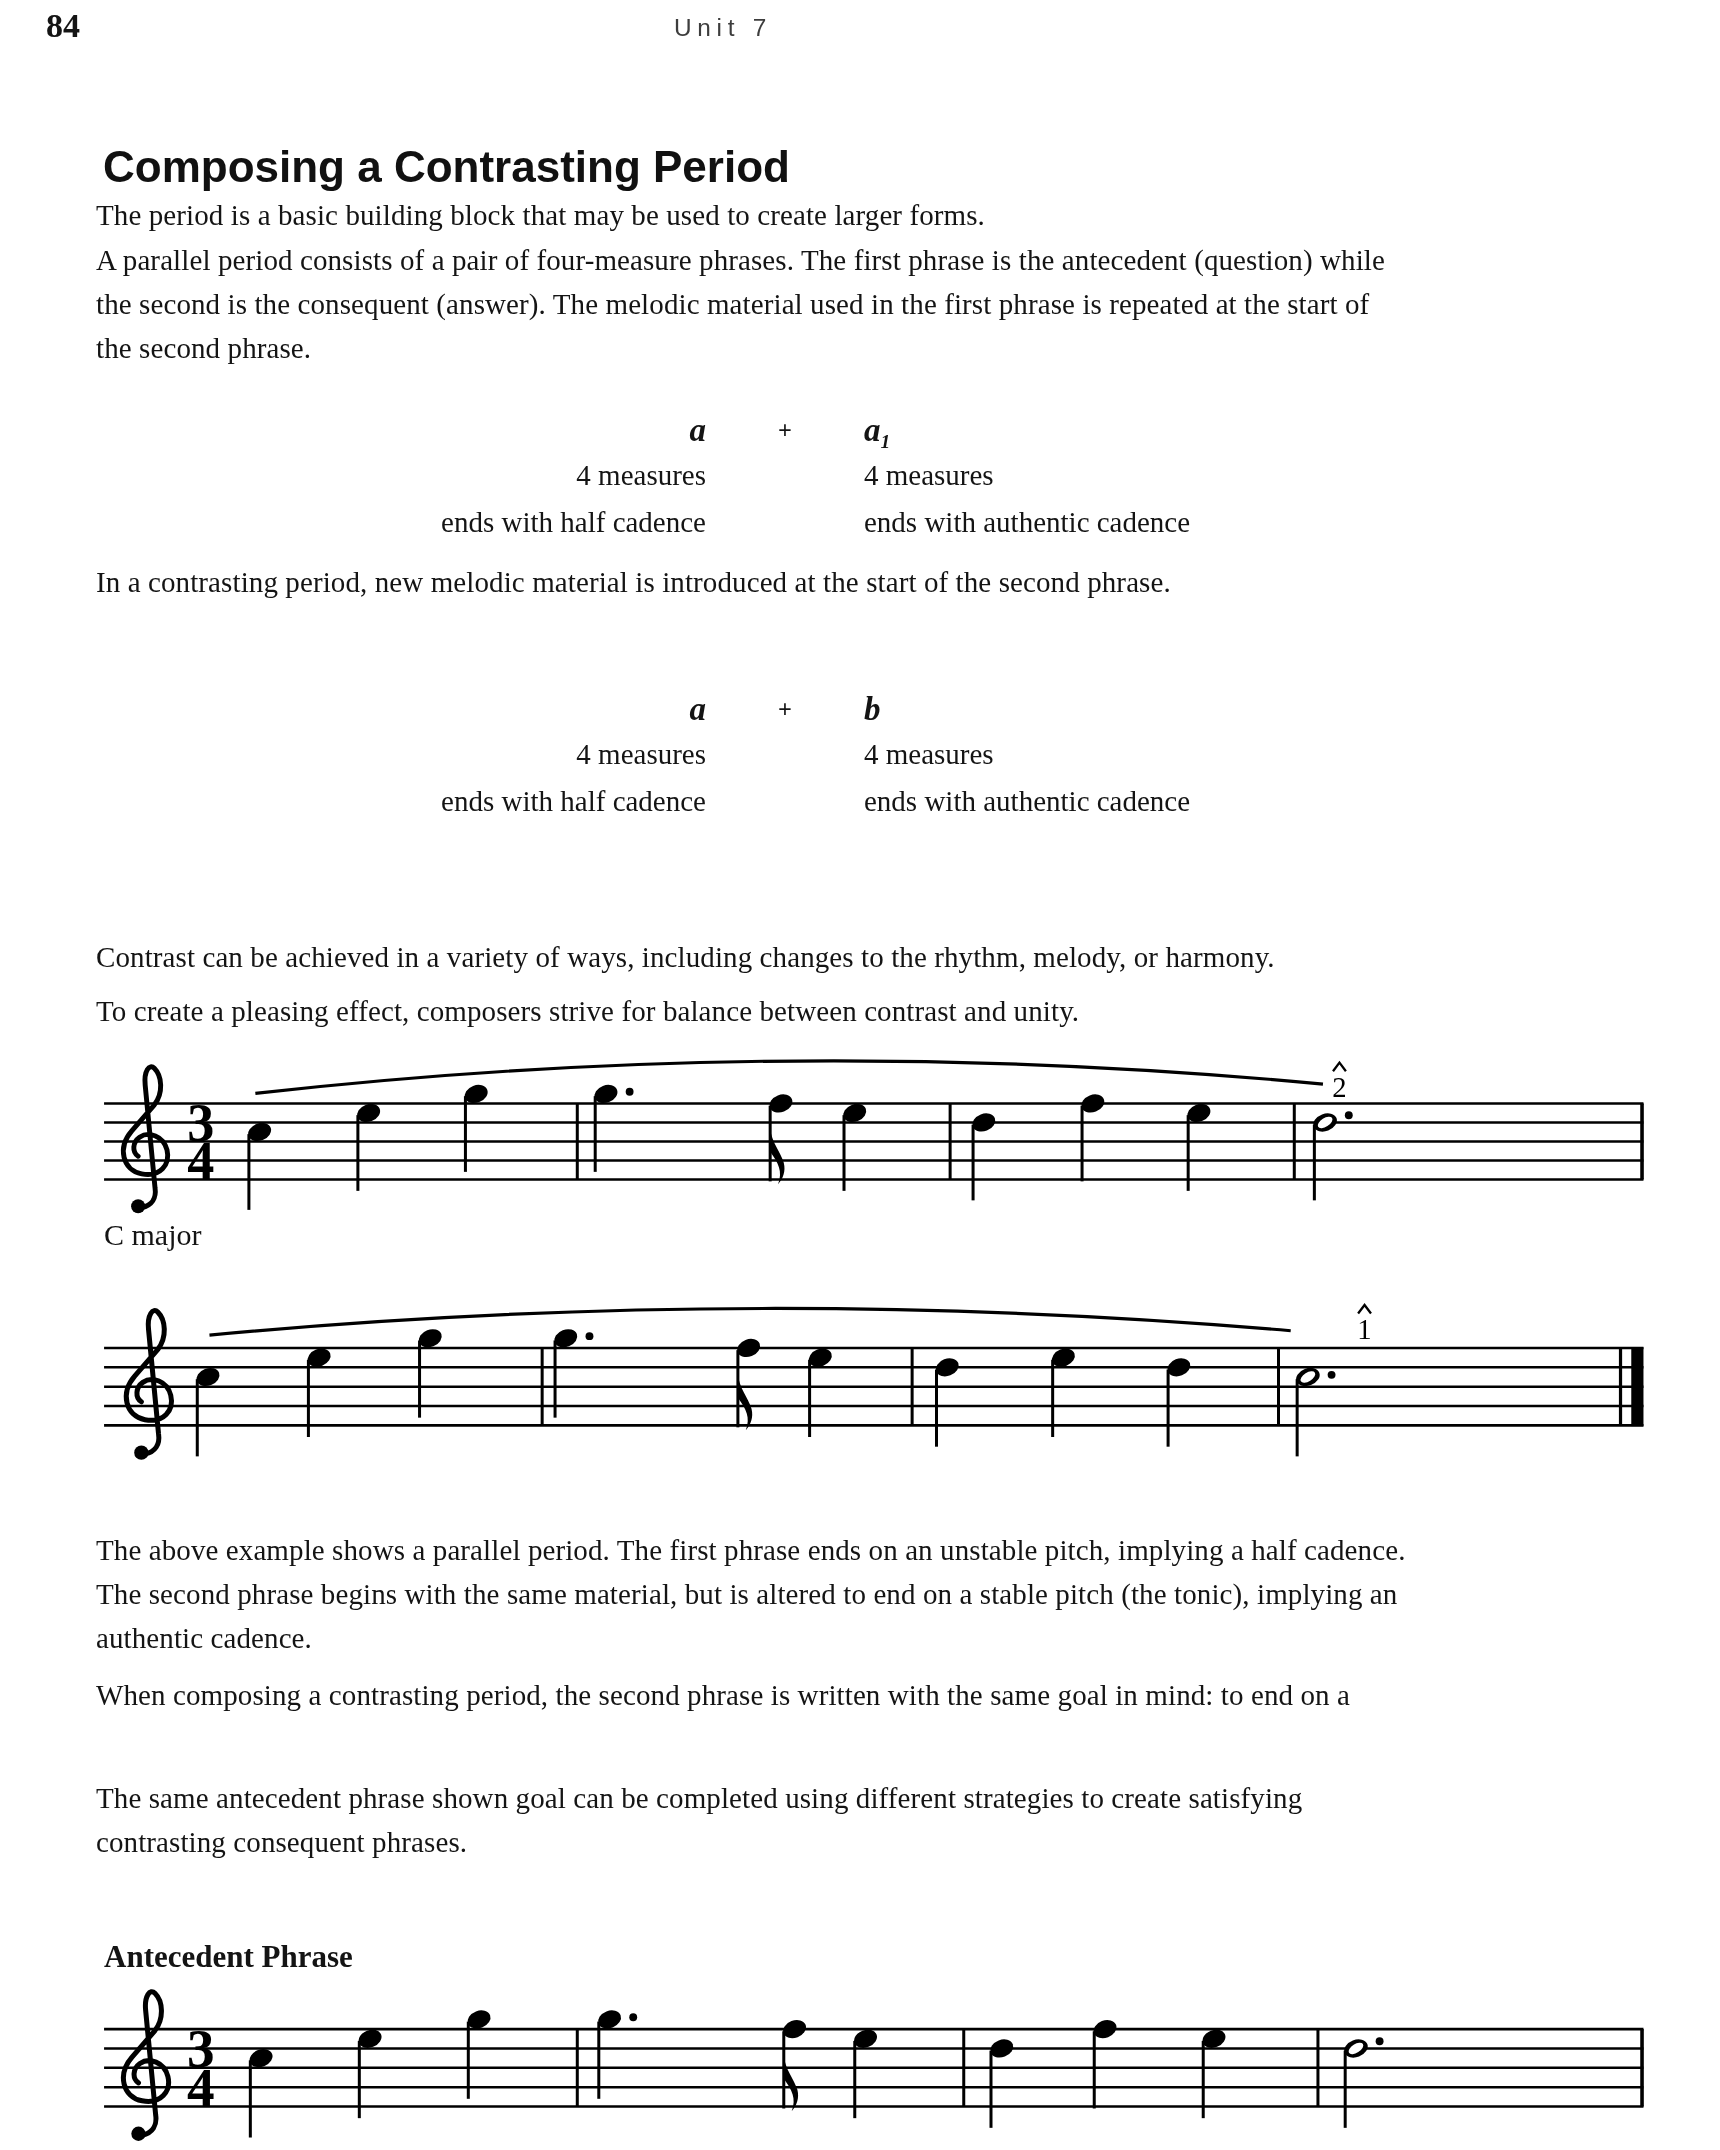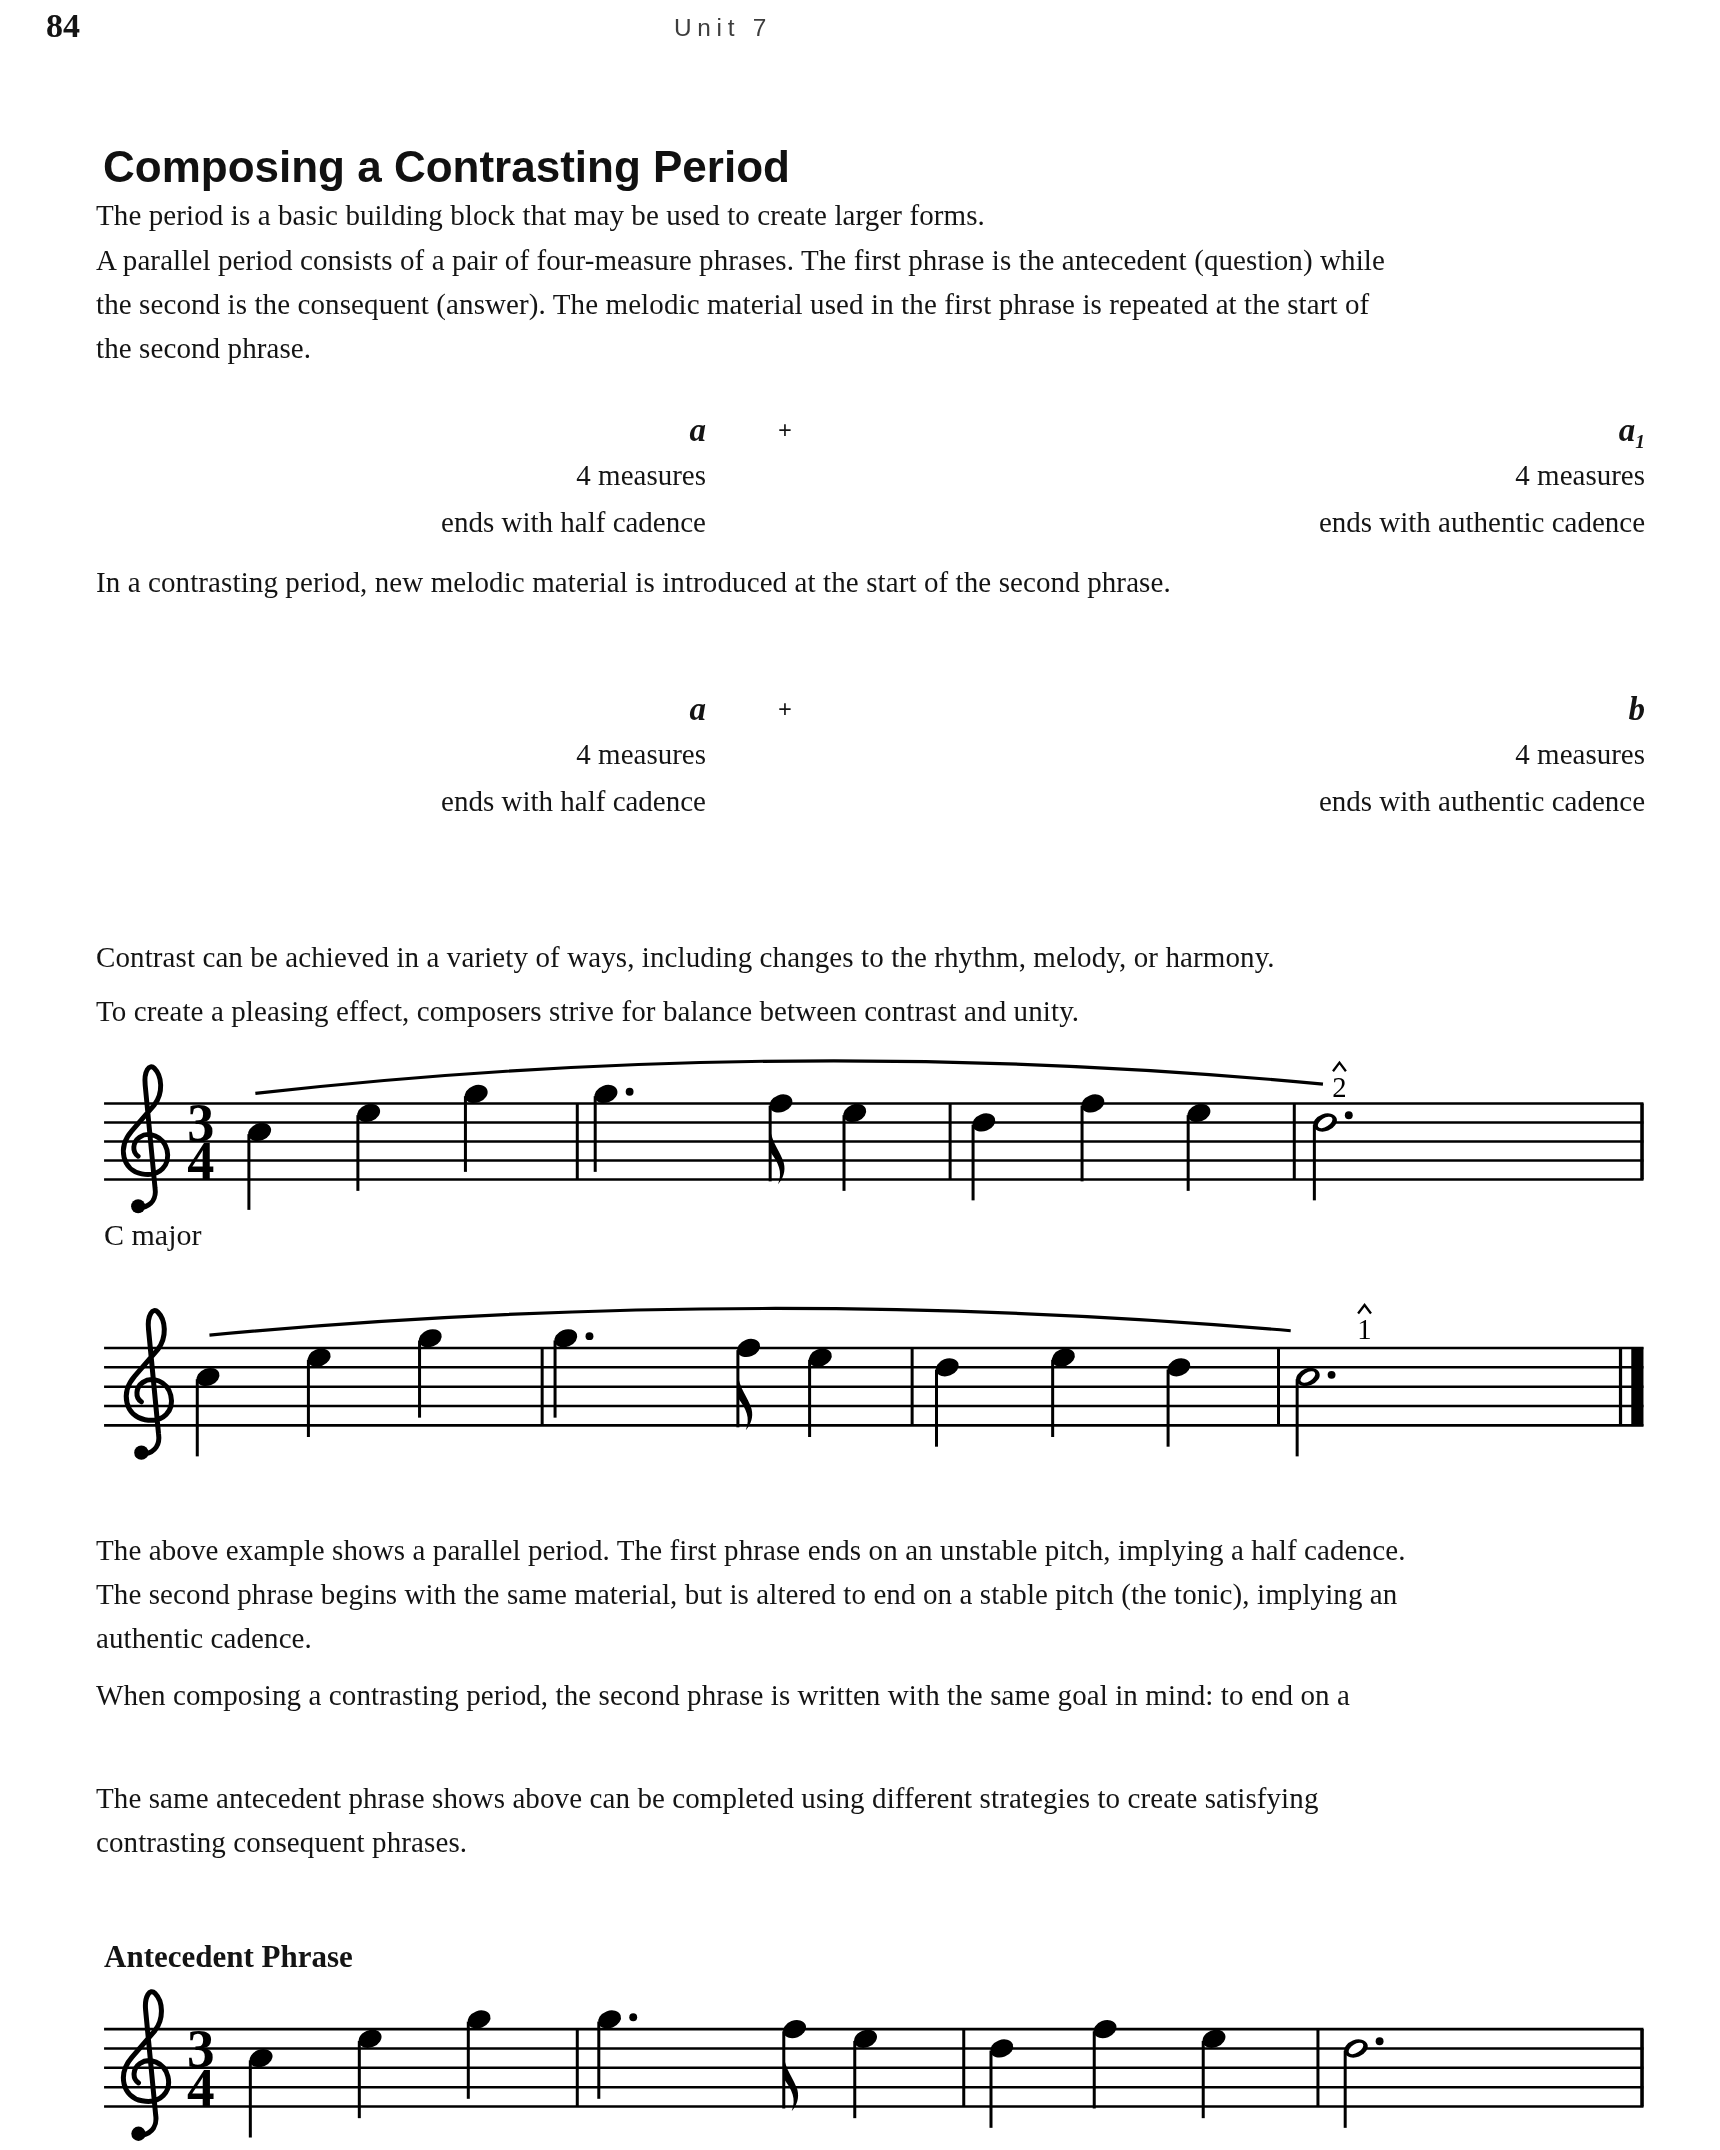--- a/index.html
+++ b/index.html
@@ -11,21 +11,21 @@
   .title{position:absolute;left:103px;top:113px;font-family:"Liberation Sans",sans-serif;
          font-weight:bold;font-size:44px;letter-spacing:0px;color:#111;}
   .para{position:absolute;left:96px;width:1556px;font-size:29px;line-height:44px;
         letter-spacing:0.1px;white-space:nowrap;}
   .para b{font-weight:normal;}
   .diagram{position:absolute;left:104px;width:1541px;}
   .dg-row{display:grid;grid-template-columns:602px 158px 1fr;height:47px;align-items:start;
           font-size:29px;}
   .dg-c1{text-align:right;}
   .dg-mid{text-align:center;}
-  .dg-c2{text-align:right;}
+  .dg-c2{text-align:left;}
   .dg-label{font-style:italic;font-weight:bold;font-size:33px;}
   .dg-plus{font-weight:bold;font-size:24.4px;line-height:37px;}
   .dg-sub{font-style:italic;font-weight:bold;font-size:19.4px;vertical-align:-7.2px;}
   .key-label{position:absolute;left:104px;top:1218px;font-size:30px;}
   .phrase-heading{position:absolute;left:104px;top:1939px;font-size:31px;font-weight:bold;}
   #music-svg{position:absolute;left:0;top:0;pointer-events:none;}
 </style>
 </head>
 <body>
 
@@ -36,21 +36,21 @@
 
   <h1 class="title">Composing a Contrasting Period</h1>
 
   <div class="para" style="top:193px"><span>The period is a basic building block that may be used to create larger forms.</span></div>
   <div class="para" style="top:238px"><span>A </span><b>parallel period</b><span> consists of a pair of four-measure phrases. The first phrase is the antecedent (question) while</span><br><span>the second is the consequent (answer). The melodic material used in the first phrase is repeated at the start of</span><br><span>the second phrase.</span></div>
   <div class="para" style="top:560px"><span>In a </span><b>contrasting period</b><span>, new melodic material is introduced at the start of the second phrase.</span></div>
   <div class="para" style="top:935px"><span>Contrast can be achieved in a variety of ways, including changes to the rhythm, melody, or harmony.</span></div>
   <div class="para" style="top:989px"><span>To create a pleasing effect, composers strive for balance between contrast and unity.</span></div>
   <div class="para" style="top:1528px"><span>The above example shows a parallel period. The first phrase ends on an unstable pitch, implying a half cadence.</span><br><span>The second phrase begins with the same material, but is altered to end on a stable pitch (the tonic), implying an</span><br><span>authentic cadence.</span></div>
   <div class="para" style="top:1673px"><span>When composing a contrasting period, the second phrase is written with the same goal in mind: to end on a</span><br></div>
-  <div class="para" style="top:1776px"><span>The same antecedent phrase shows above can be completed using different strategies to create satisfying</span><br><span>contrasting consequent phrases.</span></div>
+  <div class="para" style="top:1776px"><span>The same antecedent phrase shown goal can be completed using different strategies to create satisfying</span><br><span>contrasting consequent phrases.</span></div>
 
   <div class="diagram" style="top:412px">
     <div class="dg-row">
       <div class="dg-c1 dg-label">a</div>
       <div class="dg-mid dg-plus">+</div>
       <div class="dg-c2 dg-label"><span>a</span><span class="dg-sub">1</span></div>
     </div>
     <div class="dg-row">
       <div class="dg-c1">4 measures</div>
       <div class="dg-mid"></div>

